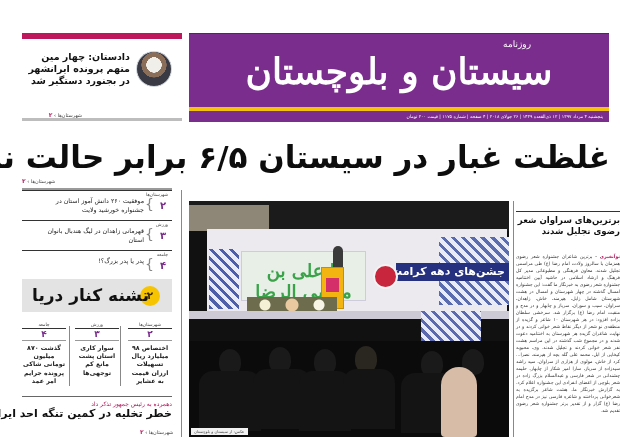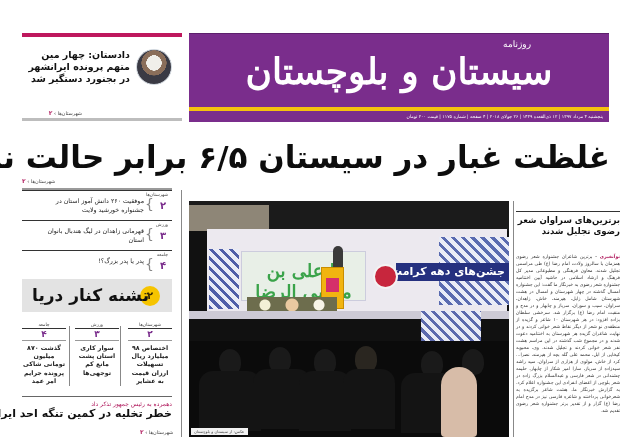--- a/index.html
+++ b/index.html
@@ -7,21 +7,21 @@
   body { position: relative; font-family: "DejaVu Sans", sans-serif; color: #1a1a1a; direction: rtl; }
 
   
   .masthead { position: absolute; left: 189px; top: 33px; width: 420px; height: 89px; background: #7a2d8c; border-top: 1px solid #5d1f6d; }
   .masthead .prefix { position: absolute; right: 78px; top: 5px; color: #fff; font-size: 9px; font-family: "DejaVu Serif", serif; margin-left: 36px; }
   .masthead .title { position: absolute; left: 8px; right: 8px; top: 6px; height: 62px; color: #fff; font-family: "DejaVu Serif", serif; font-size: 36px; font-weight: bold; text-align: center; letter-spacing: 1px; line-height: 62px; white-space: nowrap; }
   .masthead .yellow-bar { position: absolute; left: 0; right: 0; top: 73px; height: 4px; background: #f4c20d; }
   .masthead .dateline { position: absolute; right: 6px; top: 78px; height: 10px; color: #fff; font-size: 4.5px; line-height: 10px; white-space: nowrap; }
 
   
-  .teaser-box { position: absolute; left: 22px; top: 33px; width: 160px; height: 82px; border-top: 4px solid #be185d; }
+  .teaser-box { position: absolute; left: 22px; top: 33px; width: 160px; height: 82px; border-top: 6px solid #be185d; }
   .teaser-avatar { position: absolute; right: 10px; top: 12px; width: 36px; height: 36px; border-radius: 50%; background: radial-gradient(circle at 50% 38%, #f0efea 0 28%, #8a6e5a 29% 46%, #3a3a44 47% 100%); border: 1px solid #cfd6dd; }
   .teaser-title { position: absolute; right: 52px; top: 12px; width: 106px; font-size: 9.5px; font-weight: bold; line-height: 12px; text-align: right; color: #111; }
   .teaser-ref { position: absolute; right: 100px; top: 72px; font-size: 5px; color: #444; white-space: nowrap; }
   .teaser-ref .num { color: #b0195c; font-weight: bold; font-size: 6px; }
   .hr-gray { position: absolute; height: 3px; background: #bdbdbd; }
 
   
   .headline { position: absolute; left: 10px; right: 10px; top: 138px; height: 38px; font-size: 31px; font-weight: bold; text-align: center; color: #0d0d0d; line-height: 38px; white-space: nowrap; letter-spacing: -1px; }
   .headline-ref { position: absolute; left: 22px; top: 177px; font-size: 5px; color: #444; white-space: nowrap; }
   .headline-ref .num { color: #b0195c; font-weight: bold; font-size: 6px; }

